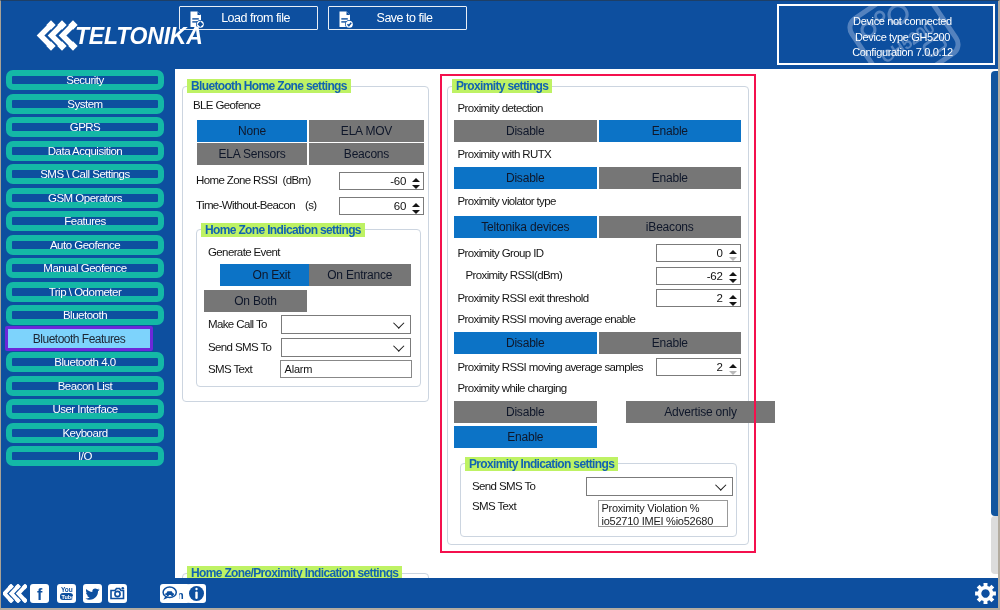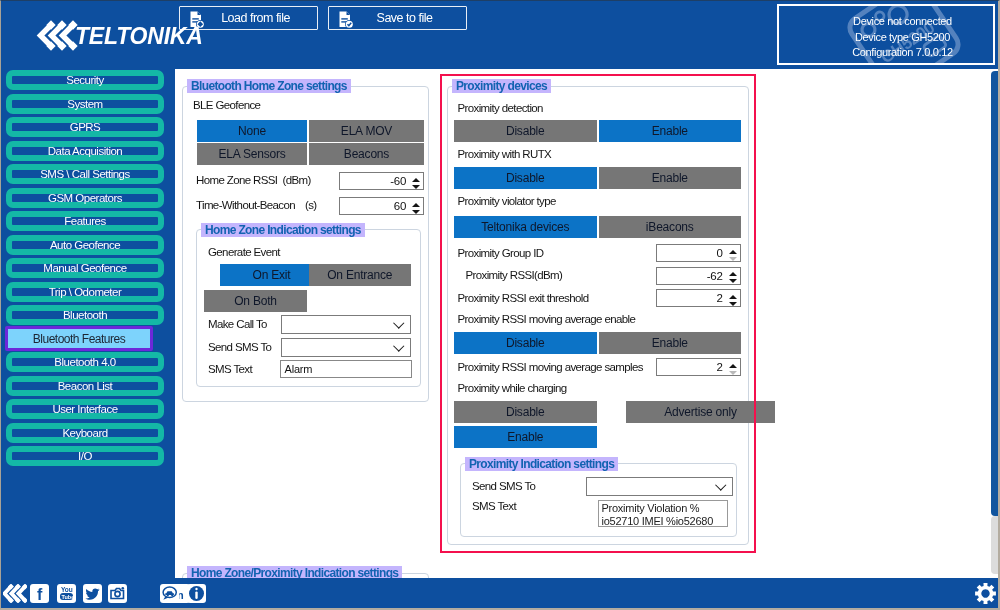--- a/index.html
+++ b/index.html
@@ -26,21 +26,21 @@
 #devbox .txt { position:relative; z-index:2; }
 
 .sbtn { position:absolute; left:6px; width:158px; height:20px; border:6px solid #14b8a6;
   border-radius:7px; color:#fff; font-size:11.5px; letter-spacing:-0.5px; display:flex; align-items:center;
   justify-content:center; background:#0d4f9f; }
 .sbtn.active { background:#7dd3fc; color:#1d2633; border:3px solid #6d28d9; border-radius:2px;
   left:5px; width:148px; height:25px; font-size:12px; }
 
 #content { left:175px; top:69px; width:823px; height:509px; background:#fff; }
 .gbox { position:absolute; border:1px solid #ccd5e0; border-radius:4px; background:#fff; }
-.gtitle { position:absolute; background:#c4b5fd; color:#1263b1; font-weight:bold; font-size:12px;
+.gtitle { position:absolute; background:#bef264; color:#1263b1; font-weight:bold; font-size:12px;
   letter-spacing:-0.65px; padding:0 4px; white-space:nowrap; }
 .lbl { position:absolute; color:#151515; font-size:11.5px; letter-spacing:-0.62px; white-space:nowrap; }
 .tbtn { position:absolute; height:22px; color:#0f172a; font-size:12px; letter-spacing:-0.2px; display:flex;
   align-items:center; justify-content:center; }
 .on { background:#0c73c6; }
 .off { background:#767676; }
 .spin { position:absolute; height:18px; background:#fff; border:1px solid #7b7b7b;
   font-size:11.5px; letter-spacing:-0.3px; color:#111; text-align:right; line-height:16px; padding-right:17px; }
 .spin .arr-u, .spin .arr-d { position:absolute; right:3px; width:0; height:0;
   border-left:4.5px solid transparent; border-right:4.5px solid transparent; }
@@ -171,21 +171,21 @@
       <span class="chev"></span>
     </div>
   <div class="lbl" style="left:208px;top:341px;">Send SMS To</div>
   <div class="dd" style="left:281px;top:337.5px;width:130px;">
       <span class="chev"></span>
     </div>
   <div class="lbl" style="left:208px;top:363px;">SMS Text</div>
   <div class="tin" style="left:279.5px;top:360px;width:132px;">Alarm</div>
 
   <div class="gbox" style="left:446.5px;top:85.5px;width:302px;height:459px;"></div>
-  <div class="gtitle" style="left:452px;top:79px;">Proximity devices</div>
+  <div class="gtitle" style="left:452px;top:79px;">Proximity settings</div>
   <div class="lbl" style="left:457.5px;top:101.5px;">Proximity detection</div>
   <div class="tbtn off" style="left:454px;top:120px;width:142.5px;">Disable</div>
   <div class="tbtn on" style="left:598.5px;top:120px;width:142.5px;">Enable</div>
   <div class="lbl" style="left:457.5px;top:148px;">Proximity with RUTX</div>
   <div class="tbtn on" style="left:454px;top:167px;width:142.5px;">Disable</div>
   <div class="tbtn off" style="left:598.5px;top:167px;width:142.5px;">Enable</div>
   <div class="lbl" style="left:457.5px;top:195px;">Proximity violator type</div>
   <div class="tbtn on" style="left:454px;top:216px;width:142.5px;">Teltonika devices</div>
   <div class="tbtn off" style="left:598.5px;top:216px;width:142.5px;">iBeacons</div>
   <div class="lbl" style="left:457.5px;top:246.5px;">Proximity Group ID</div>

